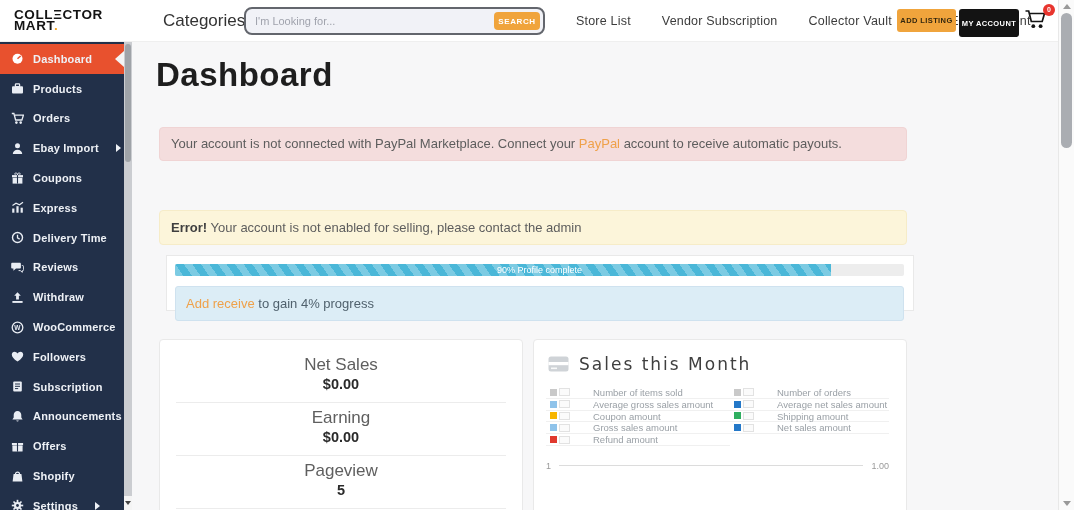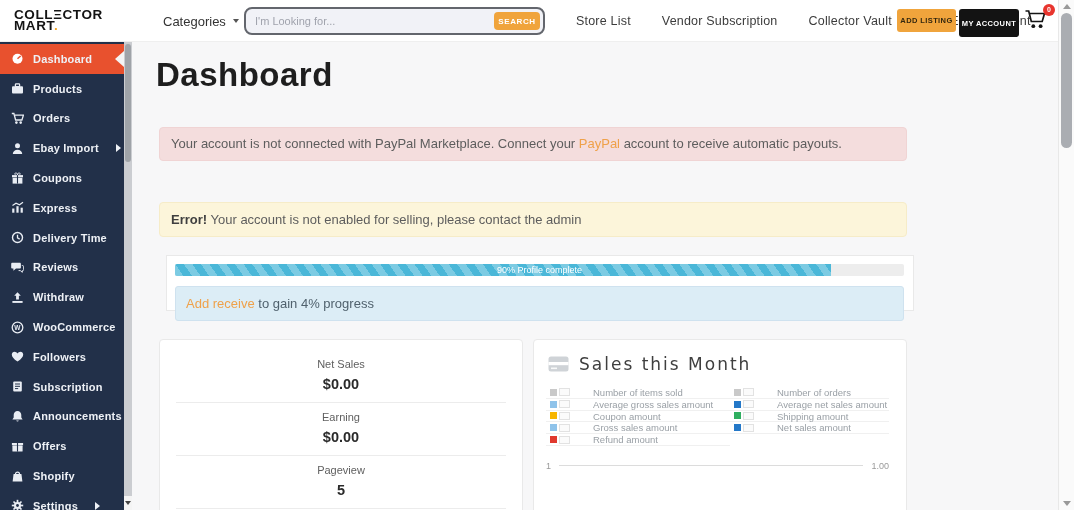--- a/index.html
+++ b/index.html
@@ -4,21 +4,21 @@
 <style>
   * { margin:0; padding:0; box-sizing:border-box; }
   html,body { width:1074px; height:510px; overflow:hidden; background:#fff;
               font-family:"Liberation Sans", sans-serif; }
   #app { position:relative; width:1074px; height:510px; background:#fff; }
 
   
   #header { position:absolute; left:0; top:0; width:1058px; height:42px; background:#fff; border-bottom:1px solid #efefef; z-index:5; }
   .logo { position:absolute; left:14px; top:9px; font-size:13.5px; font-weight:800; line-height:11px; color:#141414; letter-spacing:0.6px; cursor:pointer; }
   .logo .dot { color:#f5a623; }
-  .cats { position:absolute; left:163px; top:0; height:42px; display:flex; align-items:center; gap:7px; font-size:13px; color:#333; cursor:pointer; }
+  .cats { position:absolute; left:163px; top:0; height:42px; display:flex; align-items:center; gap:7px; font-size:17px; color:#333; cursor:pointer; }
   .caret-down { width:0; height:0; border-top:4px solid #555; border-left:3.5px solid transparent; border-right:3.5px solid transparent; }
   .search { position:absolute; left:244px; top:7px; width:301px; height:28px; border:2px solid #63666d; border-radius:8px; background:#f1f2f7; }
   .search input { position:absolute; left:9px; top:2px; height:20px; width:185px; border:none; background:transparent; font-size:11px; color:#333; outline:none; font-family:"Liberation Sans",sans-serif; }
   .search input::placeholder { color:#a0a3ad; }
   .search-btn { position:absolute; right:3px; top:3px; height:18px; width:46px; background:#f0a43c; border:none; border-radius:4px; color:#fff; font-size:8px; font-weight:bold; letter-spacing:0.6px; cursor:pointer; font-family:"Liberation Sans",sans-serif; }
   .nav { position:absolute; left:576px; top:0; height:42px; display:flex; align-items:center; gap:31px; font-size:12.5px; color:#3c3c3c; letter-spacing:0.2px; }
   .nav span { cursor:pointer; white-space:nowrap; }
   .btn-add { position:absolute; left:897px; top:9px; width:59px; height:23px; background:#f0a43c; border:none; border-radius:3px; font-size:7.5px; font-weight:bold; color:#33270f; letter-spacing:0.4px; cursor:pointer; font-family:"Liberation Sans",sans-serif; }
   .btn-acc { position:absolute; left:959px; top:9px; width:60px; height:28px; background:#131313; border:none; border-radius:3px; font-size:7.5px; font-weight:bold; color:#fff; letter-spacing:0.4px; cursor:pointer; font-family:"Liberation Sans",sans-serif; }
   .cartwrap { position:absolute; left:1024px; top:9px; width:26px; height:25px; cursor:pointer; }
@@ -55,21 +55,21 @@
 
   .pcard { position:absolute; left:34px; top:213px; width:748px; height:56px; background:#fff; border:1px solid #e9e9e9; border-radius:0; }
   .ptrack { position:absolute; left:8px; right:9px; top:8px; height:12px; background:#ededed; border-radius:2px; overflow:hidden; }
   .pfill { height:100%; background:repeating-linear-gradient(55deg, rgba(255,255,255,0.28) 0 7px, rgba(255,255,255,0) 7px 14px) #4ab7d8; }
   .plabel { position:absolute; left:0; right:0; top:0; bottom:0; text-align:center; font-size:9px; line-height:12px; color:#fff; }
   .pinfo { position:absolute; left:8px; right:9px; top:30px; height:35px; background:#dcedf6; border:1px solid #cfe2ef; border-radius:3px; font-size:13px; line-height:33px; padding-left:10px; color:#50616d; }
 
   .card { position:absolute; background:#fff; border:1px solid #e9e9e9; border-radius:4px; }
   #stats-card { left:27px; top:297px; width:364px; height:240px; padding-top:10px; }
   .stat { text-align:center; padding:7px 0 8px; }
-  .stat-label { font-size:11px; color:#5f5f5f; line-height:15px; }
+  .stat-label { font-size:17px; color:#5f5f5f; line-height:15px; }
   .stat-value { font-size:14.5px; font-weight:bold; color:#2a2a2a; line-height:19px; margin-top:3px; }
   .stat-sep { border-top:1px solid #ececec; margin:0 16px; }
 
   #sales-card { left:401px; top:297px; width:374px; height:240px; padding:14px 17px 0 12px; }
   .sales-head { display:flex; align-items:center; gap:10px; margin-left:2px; }
   .sales-title { font-size:17px; color:#3f3f3f; letter-spacing:2px; font-weight:500; font-family:"DejaVu Sans",sans-serif; }
   .lg { display:flex; margin-top:13px; }
   .lg-col-l { width:184px; }
   .lg-col-r { flex:1; }
   .lg-row { display:flex; align-items:center; height:11.8px; border-bottom:1px solid #f0f0f0; cursor:pointer; }
@@ -281,21 +281,21 @@
     <div class="thumb"></div>
     <div class="btn"></div>
   </div>
 
   <div id="main">
     <div class="h1">Dashboard</div>
 
     <div class="alert pink" style="top:85px">
       <span>Your account is not connected with PayPal Marketplace. Connect your </span><a class="alink">PayPal</a><span> account to receive automatic payouts.</span>
     </div>
-    <div class="alert yellow" style="top:160px">
+    <div class="alert yellow" style="top:168px">
       <b>Error!</b><span> Your account is not enabled for selling, please contact the admin</span>
     </div>
 
     <div class="pcard">
       <div class="ptrack">
         <div class="pfill" style="width: 90%;"></div>
         <div class="plabel">90% Profile complete</div>
       </div>
       <div class="pinfo">
         <a class="alink">Add receive</a><span> to gain 4% progress</span>

